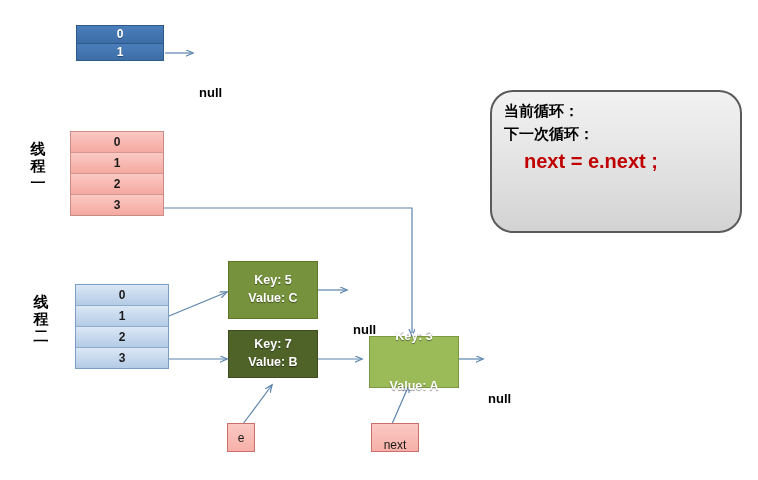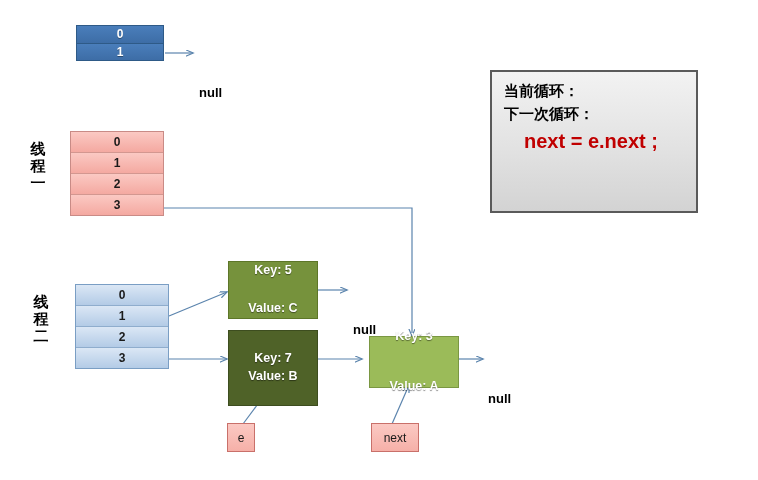--- a/index.html
+++ b/index.html
@@ -213,43 +213,43 @@
     <div>程</div>
     <div>二</div>
   </div>
   <div class="idx-table tbl-lightblue" style="left:75px; top:284px; width:94px; height:85px;">
     <div class="idx-row">0</div>
     <div class="idx-row">1</div>
     <div class="idx-row">2</div>
     <div class="idx-row">3</div>
   </div>
 
-  <div class="node node-mid" style="left:228px; top:261px; width:90px; height:58px;justify-content:space-between;">
+  <div class="node node-mid" style="left:228px; top:261px; width:90px; height:58px;">
     <div class="nl">Key: 5</div>
     <div class="nl">Value: C</div>
   </div>
   <div class="null-label" style="left:353px; top:284px;">null</div>
 
-  <div class="node node-dark" style="left:228px; top:330px; width:90px; height:76px;">
+  <div class="node node-dark" style="left:228px; top:330px; width:90px; height:48px;">
     <div class="nl">Key: 7</div>
     <div class="nl">Value: B</div>
   </div>
 
   <div class="node node-light" style="left:369px; top:336px; width:90px; height:52px;">
     <div class="nl">Key: 3</div>
     <div class="nl">Value: A</div>
   </div>
   <div class="null-label" style="left:488px; top:353px;">null</div>
 
   <div class="ptr-box" style="left:227px; top:423px; width:28px; height:29px;">
     <span>e</span>
   </div>
-  <div class="ptr-box" style="left:371px; top:423px; width:48px; height:29px;">
+  <div class="ptr-box" style="left:371px; top:423px; width:48px; height:29px;align-items:flex-end;">
     <span>next</span>
   </div>
 
-  <div class="note-box" style="left:490px; top:70px; width:208px; height:143px;">
+  <div class="note-box" style="left:490px; top:90px; width:252px; height:143px;border-radius:23px;">
     <div class="note-line note-cn">当前循环：</div>
     <div class="note-line note-cn">下一次循环：</div>
     <div class="note-line note-code note-code-big">next = e.next ;</div>
   </div>
 
 </div>
 
 </body></html>

